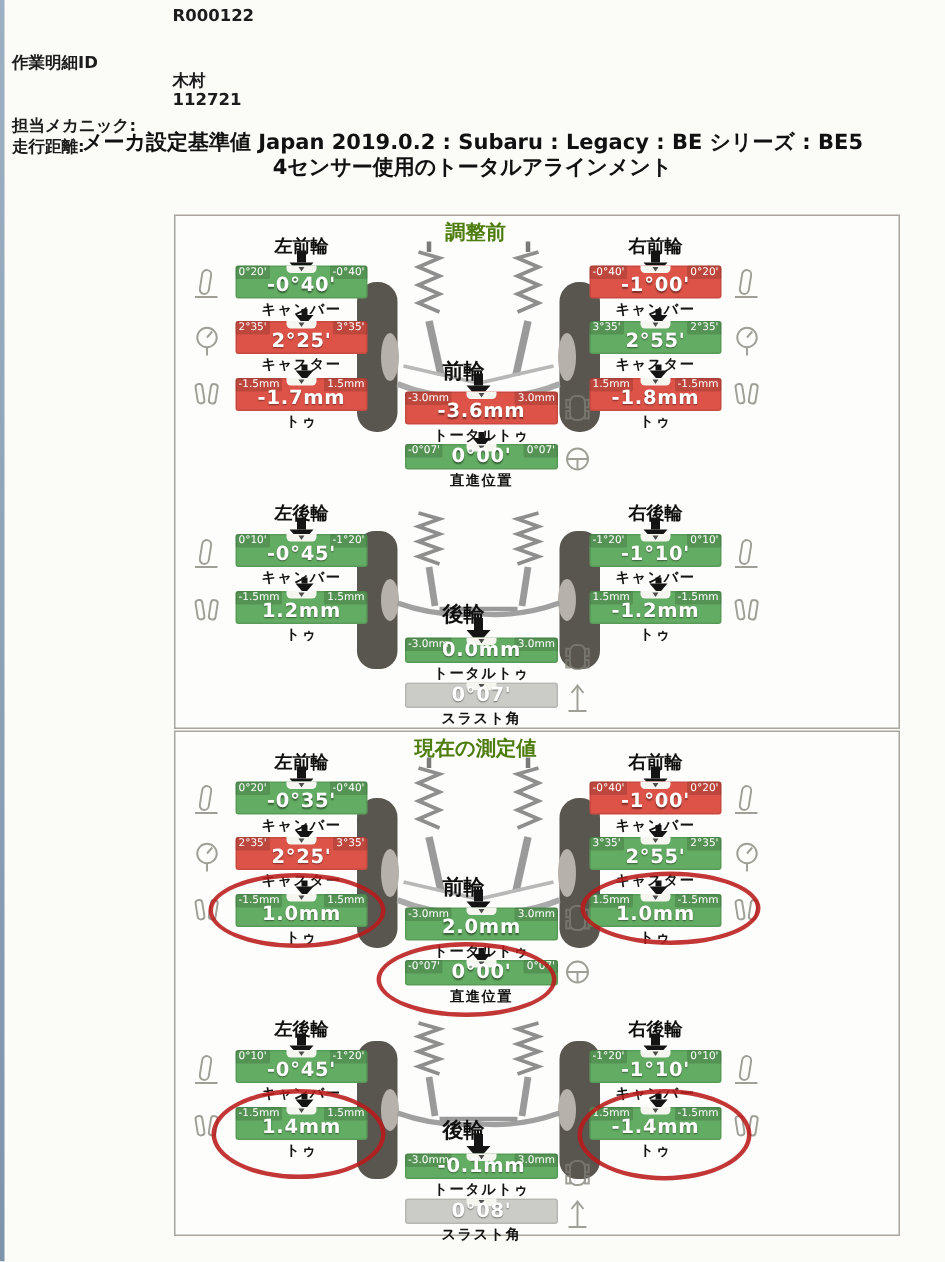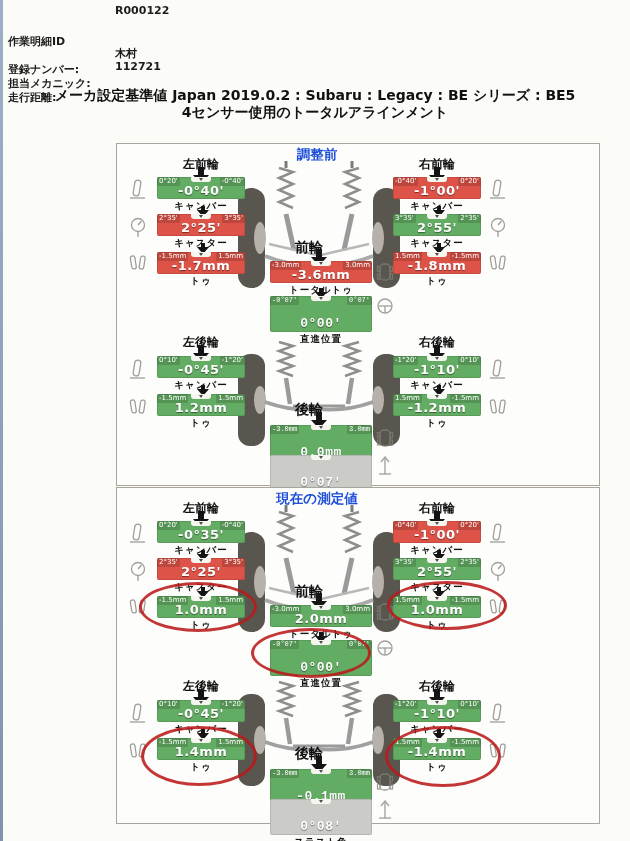--- a/index.html
+++ b/index.html
@@ -6,28 +6,28 @@
   body{width:630px;height:841px;background:#fbfbf7;font-family:"DejaVu Sans","Liberation Sans",sans-serif;color:#1c1c1c;position:relative;overflow:hidden;}
   .page{position:absolute;inset:0;}
   .edge-l{position:absolute;left:0;top:0;width:3px;height:100%;background:linear-gradient(#9db0c3,#7e94ab);}
   
   .hrow{position:absolute;left:0;width:100%;height:14px;font-size:11px;font-weight:600;}
   .hl{position:absolute;left:8px;white-space:pre;margin-top:30px;}
   .hv{position:absolute;left:115px;white-space:pre;}
   .doc-title{position:absolute;left:0;right:0;text-align:center;font-weight:bold;font-size:14px;line-height:17px;color:#111;}
   
   .panel{position:absolute;left:116px;width:482px;border:1px solid #a9a59d;background:#fdfdfb;}
-  .ptitle{position:absolute;left:60px;width:280px;top:2px;text-align:center;font-size:13.5px;font-weight:bold;color:#1d4ed8;}
+  .ptitle{position:absolute;left:60px;width:280px;top:2px;text-align:center;font-size:13.5px;font-weight:bold;color:#4d7c0f;}
   .wlabel{position:absolute;width:80px;text-align:center;font-size:12px;font-weight:bold;color:#0f0f0f;}
   .alabel{position:absolute;width:60px;text-align:center;font-size:14px;font-weight:bold;color:#0f0f0f;}
   
   .meter{position:absolute;width:88px;text-align:center;}
   .meter.w{width:102px;}
   .bar{position:relative;height:22px;border-radius:2px;box-shadow:inset 0 0 0 1px rgba(0,0,0,.10);}
-  .bar.short{height:36px;font-family:Liberation Mono, monospace;}
+  .bar.short{height:17px;}
   .bar[data-status="ok"]{background:#63ac63;}
   .bar[data-status="ng"]{background:#dd5348;}
   .bar[data-status="na"]{background:#cbcbc7;}
   .lim{position:absolute;top:0;font-size:7px;line-height:9px;color:#fff;background:rgba(0,0,0,.14);padding:0 2px;border-radius:1px;}
   .lim.l{left:0;}.lim.r{right:0;}
   .lim:empty{display:none;}
   .notch{position:absolute;top:0;left:50%;margin-left:-10px;width:20px;height:5px;background:#f6f6f1;border-radius:0 0 3px 3px;}
   .notch:after{content:"";position:absolute;left:50%;margin-left:-2px;top:1px;border-left:2px solid transparent;border-right:2px solid transparent;border-top:3px solid #4b4b4b;}
   .val{position:absolute;left:0;right:0;bottom:1px;font-size:13px;font-weight:bold;color:#fff;text-shadow:0 1px 1px rgba(0,0,0,.45);letter-spacing:.5px;}
   .cap{margin-top:1px;font-size:9.5px;font-weight:600;color:#141414;letter-spacing:1px;}
@@ -99,24 +99,20 @@
   </defs>
 </svg>
 
 <div class="page">
   <div class="edge-l"></div>
 
   <div class="hrow" style="top:4px">
       <span class="hl">作業明細ID</span>
       <span class="hv">R000122</span>
     </div>
-  <div class="hrow" style="top:32px">
-      <span class="hl">登録ナンバー:</span>
-      <span class="hv"></span>
-    </div>
   <div class="hrow" style="top:46px">
       <span class="hl">担当メカニック:</span>
       <span class="hv">木村</span>
     </div>
   <div class="hrow" style="top:60px">
       <span class="hl">走行距離:</span>
       <span class="hv">112721</span>
     </div>
 
   <div class="doc-title" style="top:87px">メーカ設定基準値 Japan 2019.0.2 : Subaru : Legacy : BE シリーズ : BE5</div>

